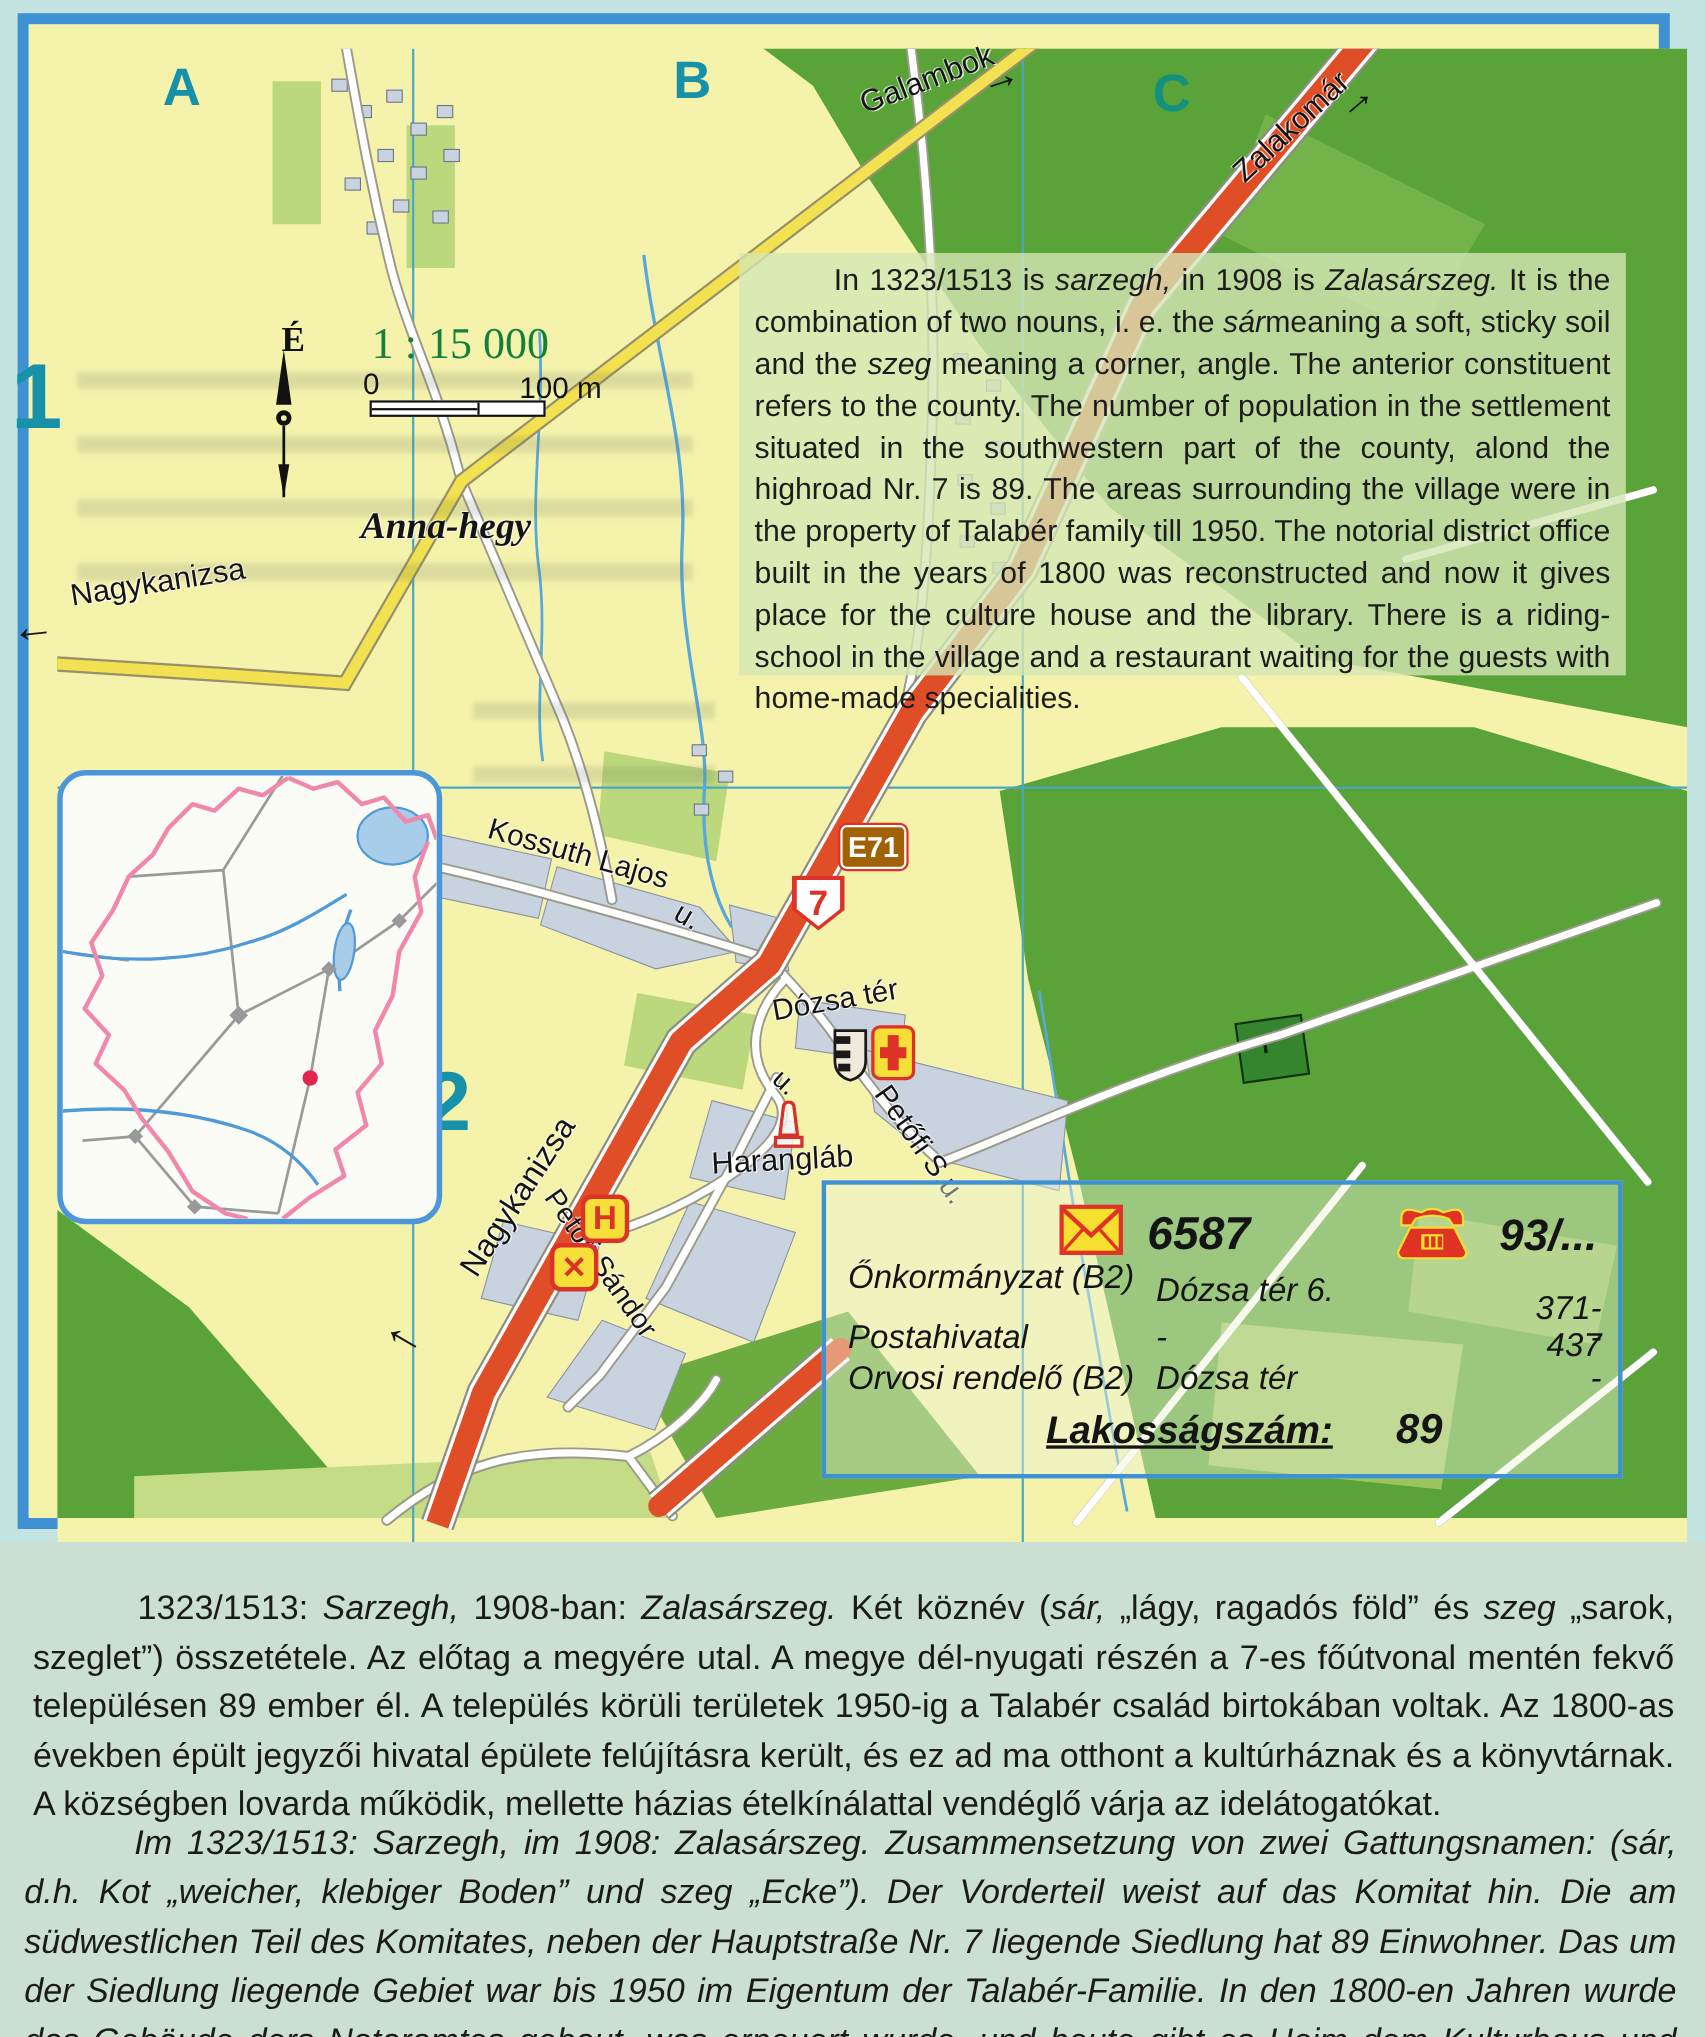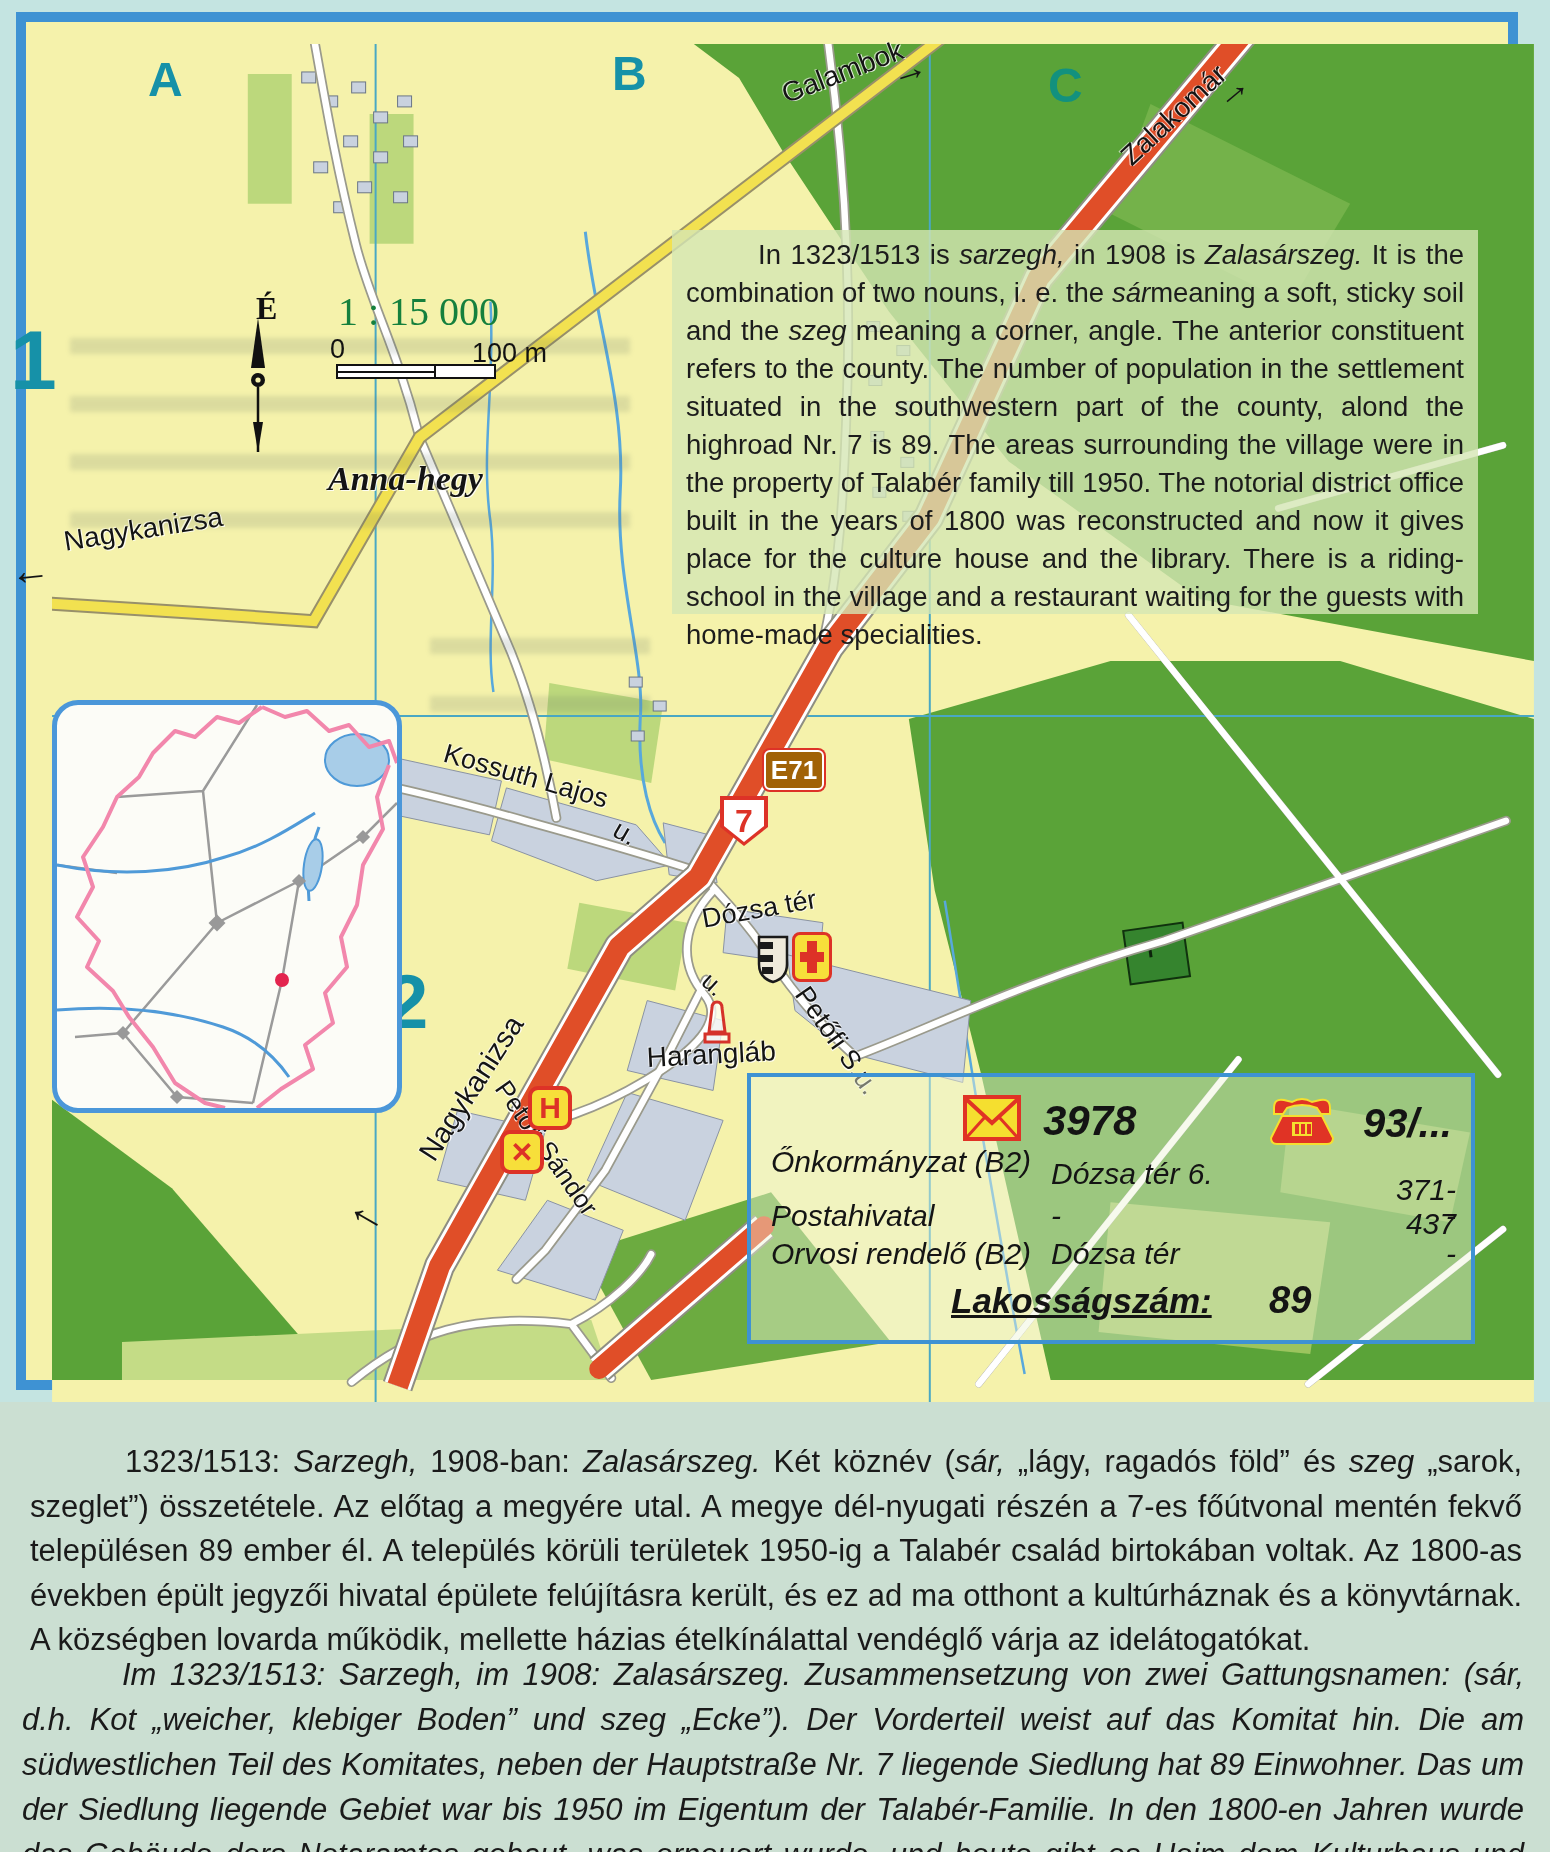--- a/index.html
+++ b/index.html
@@ -262,21 +262,21 @@
   <div class="en-block">
     <span class="rich"><span>In 1323/1513 is </span><span class="it">sarzegh,</span><span> in 1908 is </span><span class="it">Zalasárszeg.</span><span> It is the combination of two nouns, i. e. the </span><span class="it">sár</span><span>meaning a soft, sticky soil and the </span><span class="it">szeg</span><span> meaning a corner, angle. The anterior constituent refers to the county. The number of population in the settlement situated in the southwestern part of the county, alond the highroad Nr. 7 is 89. The areas surrounding the village were in the property of Talabér family till 1950. The notorial district office built in the years of 1800 was reconstructed and now it gives place for the culture house and the library. There is a riding-school in the village and a restaurant waiting for the guests with home-made specialities.</span></span>
   </div>
 
   <div class="info-box">
     <svg class="abs" style="left:212px;top:18px;" width="58" height="46" viewBox="0 0 58 46">
       <rect x="2" y="2" width="54" height="42" fill="#f5df2f" stroke="#e03325" stroke-width="4"></rect>
       <path d="M3,4 L29,28 55,4" fill="none" stroke="#e03325" stroke-width="4"></path>
       <path d="M4,42 L22,22 M54,42 L36,22" fill="none" stroke="#e03325" stroke-width="3"></path>
     </svg>
-    <div class="abs ib-num" style="left:292px;top:20px;">3978</div>
+    <div class="abs ib-num" style="left:292px;top:20px;">6587</div>
     <svg class="abs" style="left:516px;top:16px;" width="70" height="52" viewBox="0 0 70 52">
       <path d="M7,15 Q7,5 17,7 L25,9 Q35,3 45,9 L53,7 Q63,5 63,15 L63,21 54,21 50,15 Q35,9 20,15 L16,21 7,21 Z" fill="#e03325" stroke="#f5df2f" stroke-width="2"></path>
       <path d="M15,23 L55,23 66,45 Q66,51 60,51 L10,51 Q4,51 4,45 Z" fill="#e03325" stroke="#f5df2f" stroke-width="2"></path>
       <rect x="25" y="29" width="20" height="14" fill="#f5df2f"></rect>
       <rect x="28" y="31" width="4" height="10" fill="#e03325"></rect>
       <rect x="34" y="31" width="4" height="10" fill="#e03325"></rect>
       <rect x="40" y="31" width="4" height="10" fill="#e03325"></rect>
     </svg>
     <div class="abs ib-num" style="left:612px;top:24px;font-size:40px;">93/...</div>
 

